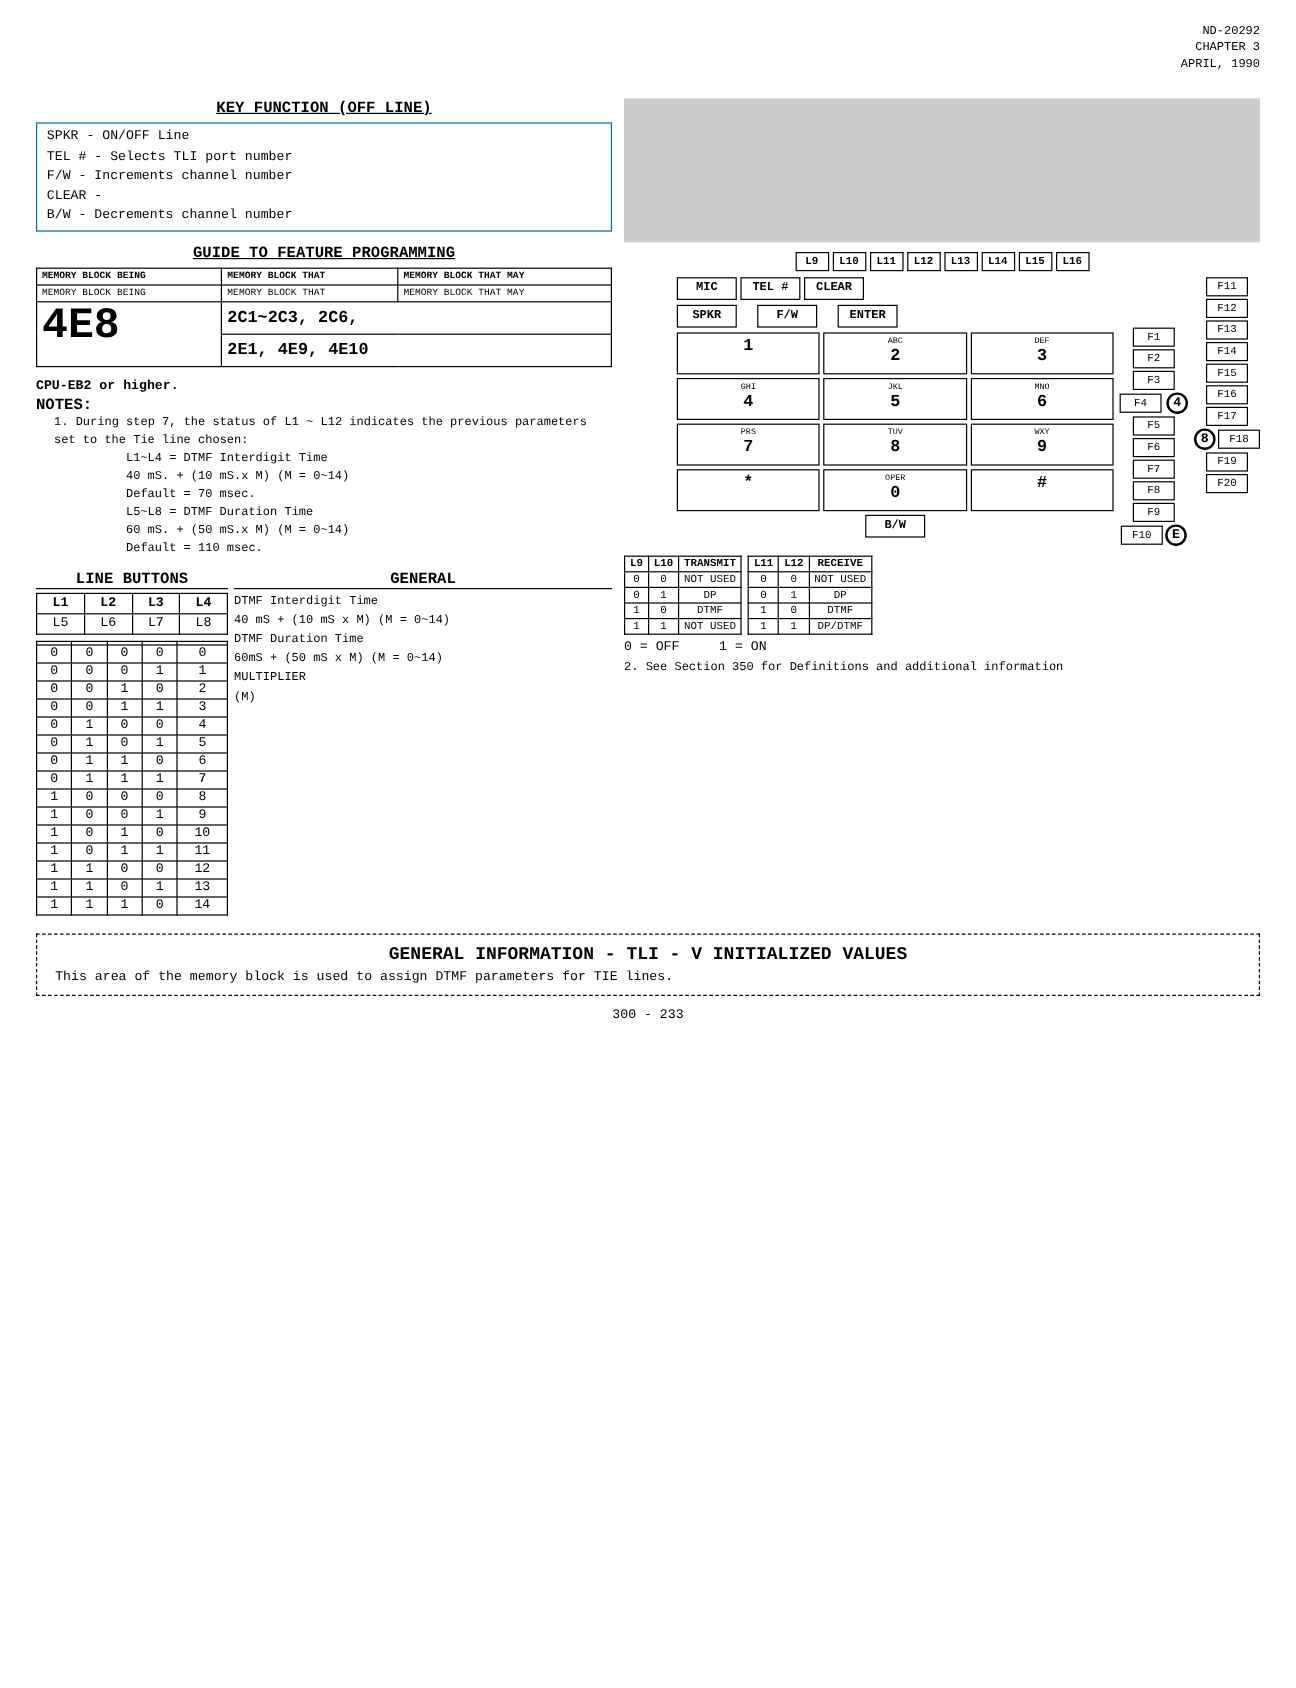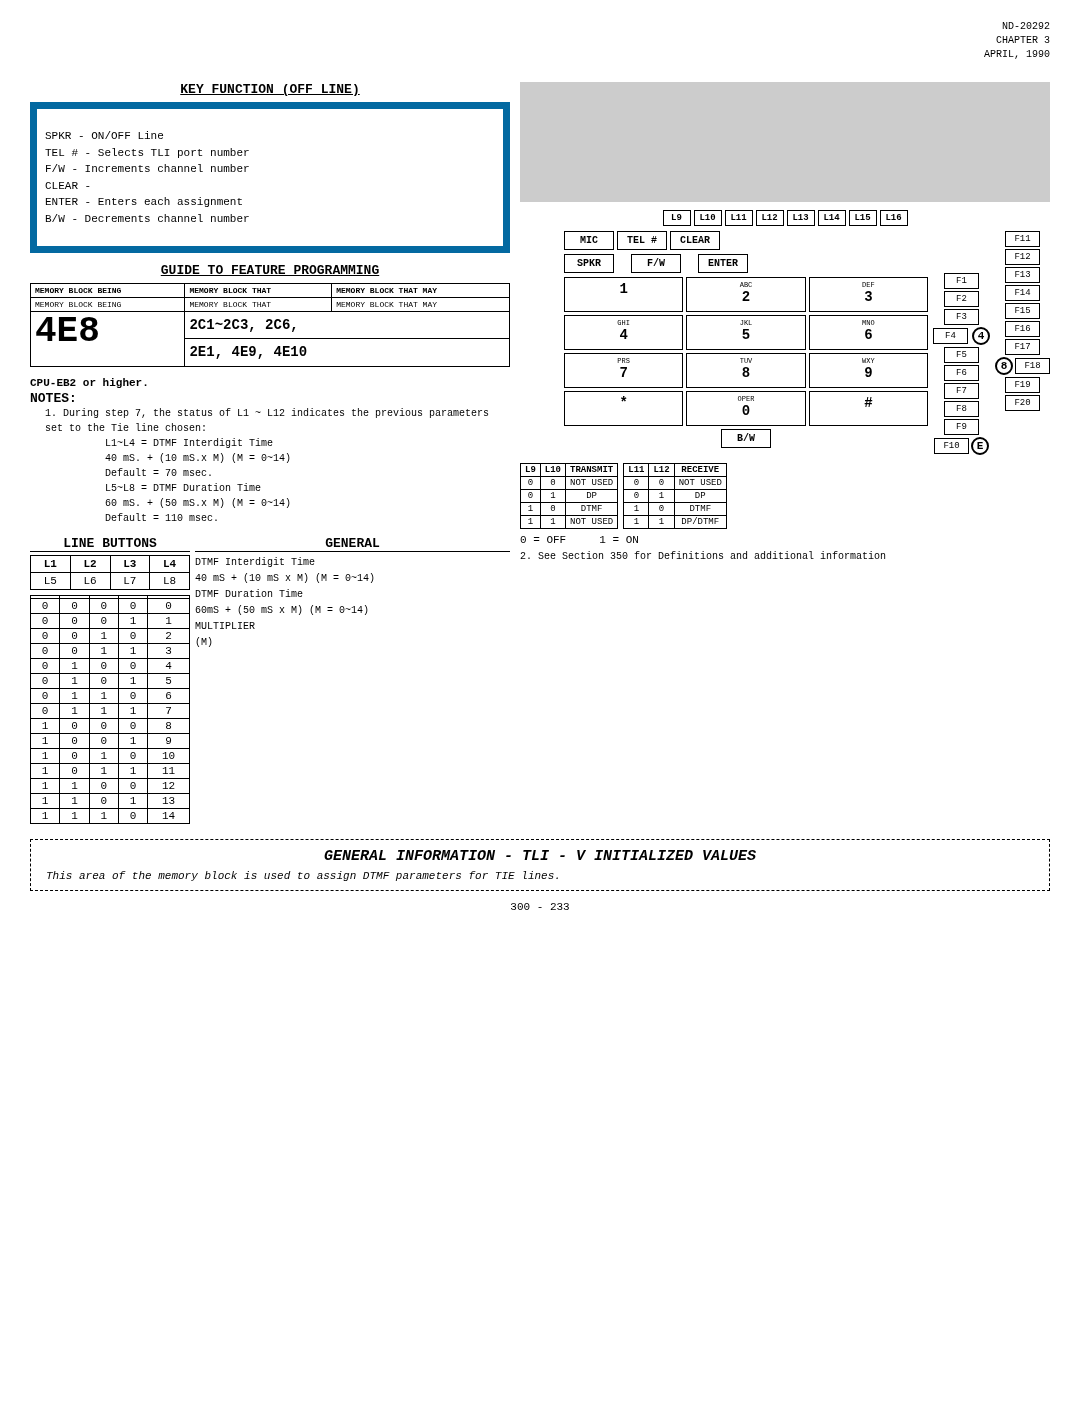--- a/index.html
+++ b/index.html
@@ -30,22 +30,22 @@
       flex: 1;
     }
     .section-title {
       text-align: center;
       font-weight: bold;
       font-size: 13px;
       text-decoration: underline;
       margin-bottom: 5px;
     }
     .key-function-box {
-      border: 7px solid #0369a1;
-      padding: 19px 8px;
+      border: 1px solid #0369a1;
+      padding: 3px 8px;
       margin-bottom: 10px;
     }
     .key-function-box .item {
       font-size: 11px;
       line-height: 1.5;
     }
     .guide-section {
       margin-bottom: 10px;
     }
     .guide-table {
@@ -226,21 +226,20 @@
     }
     .note2 {
       font-size: 10px;
       margin-top: 5px;
     }
     
     .general-info-box {
       border: 1px dashed #000;
       padding: 8px 15px;
       margin-top: 15px;
-      font-style: italic;
     }
     .general-info-title {
       text-align: center;
       font-size: 15px;
       font-weight: bold;
       margin-bottom: 5px;
     }
     .general-info-text {
       font-size: 11px;
     }
@@ -274,21 +273,20 @@
 
   <div class="left-col">
 
     <div>
       <div class="section-title">KEY FUNCTION (OFF LINE)</div>
       <div class="key-function-box">
         <div class="item">SPKR - ON/OFF Line</div>
         <div class="item">TEL # - Selects TLI port number</div>
         <div class="item">F/W - Increments channel number</div>
         <div class="item">CLEAR -</div>
-        <div class="item">ENTER - Enters each assignment</div>
         <div class="item">B/W - Decrements channel number</div>
       </div>
     </div>
 
     <div class="guide-section">
       <div class="section-title">GUIDE TO FEATURE PROGRAMMING</div>
       <table class="guide-table">
         <tbody>
             <tr>
           <th>MEMORY BLOCK BEING</th>

